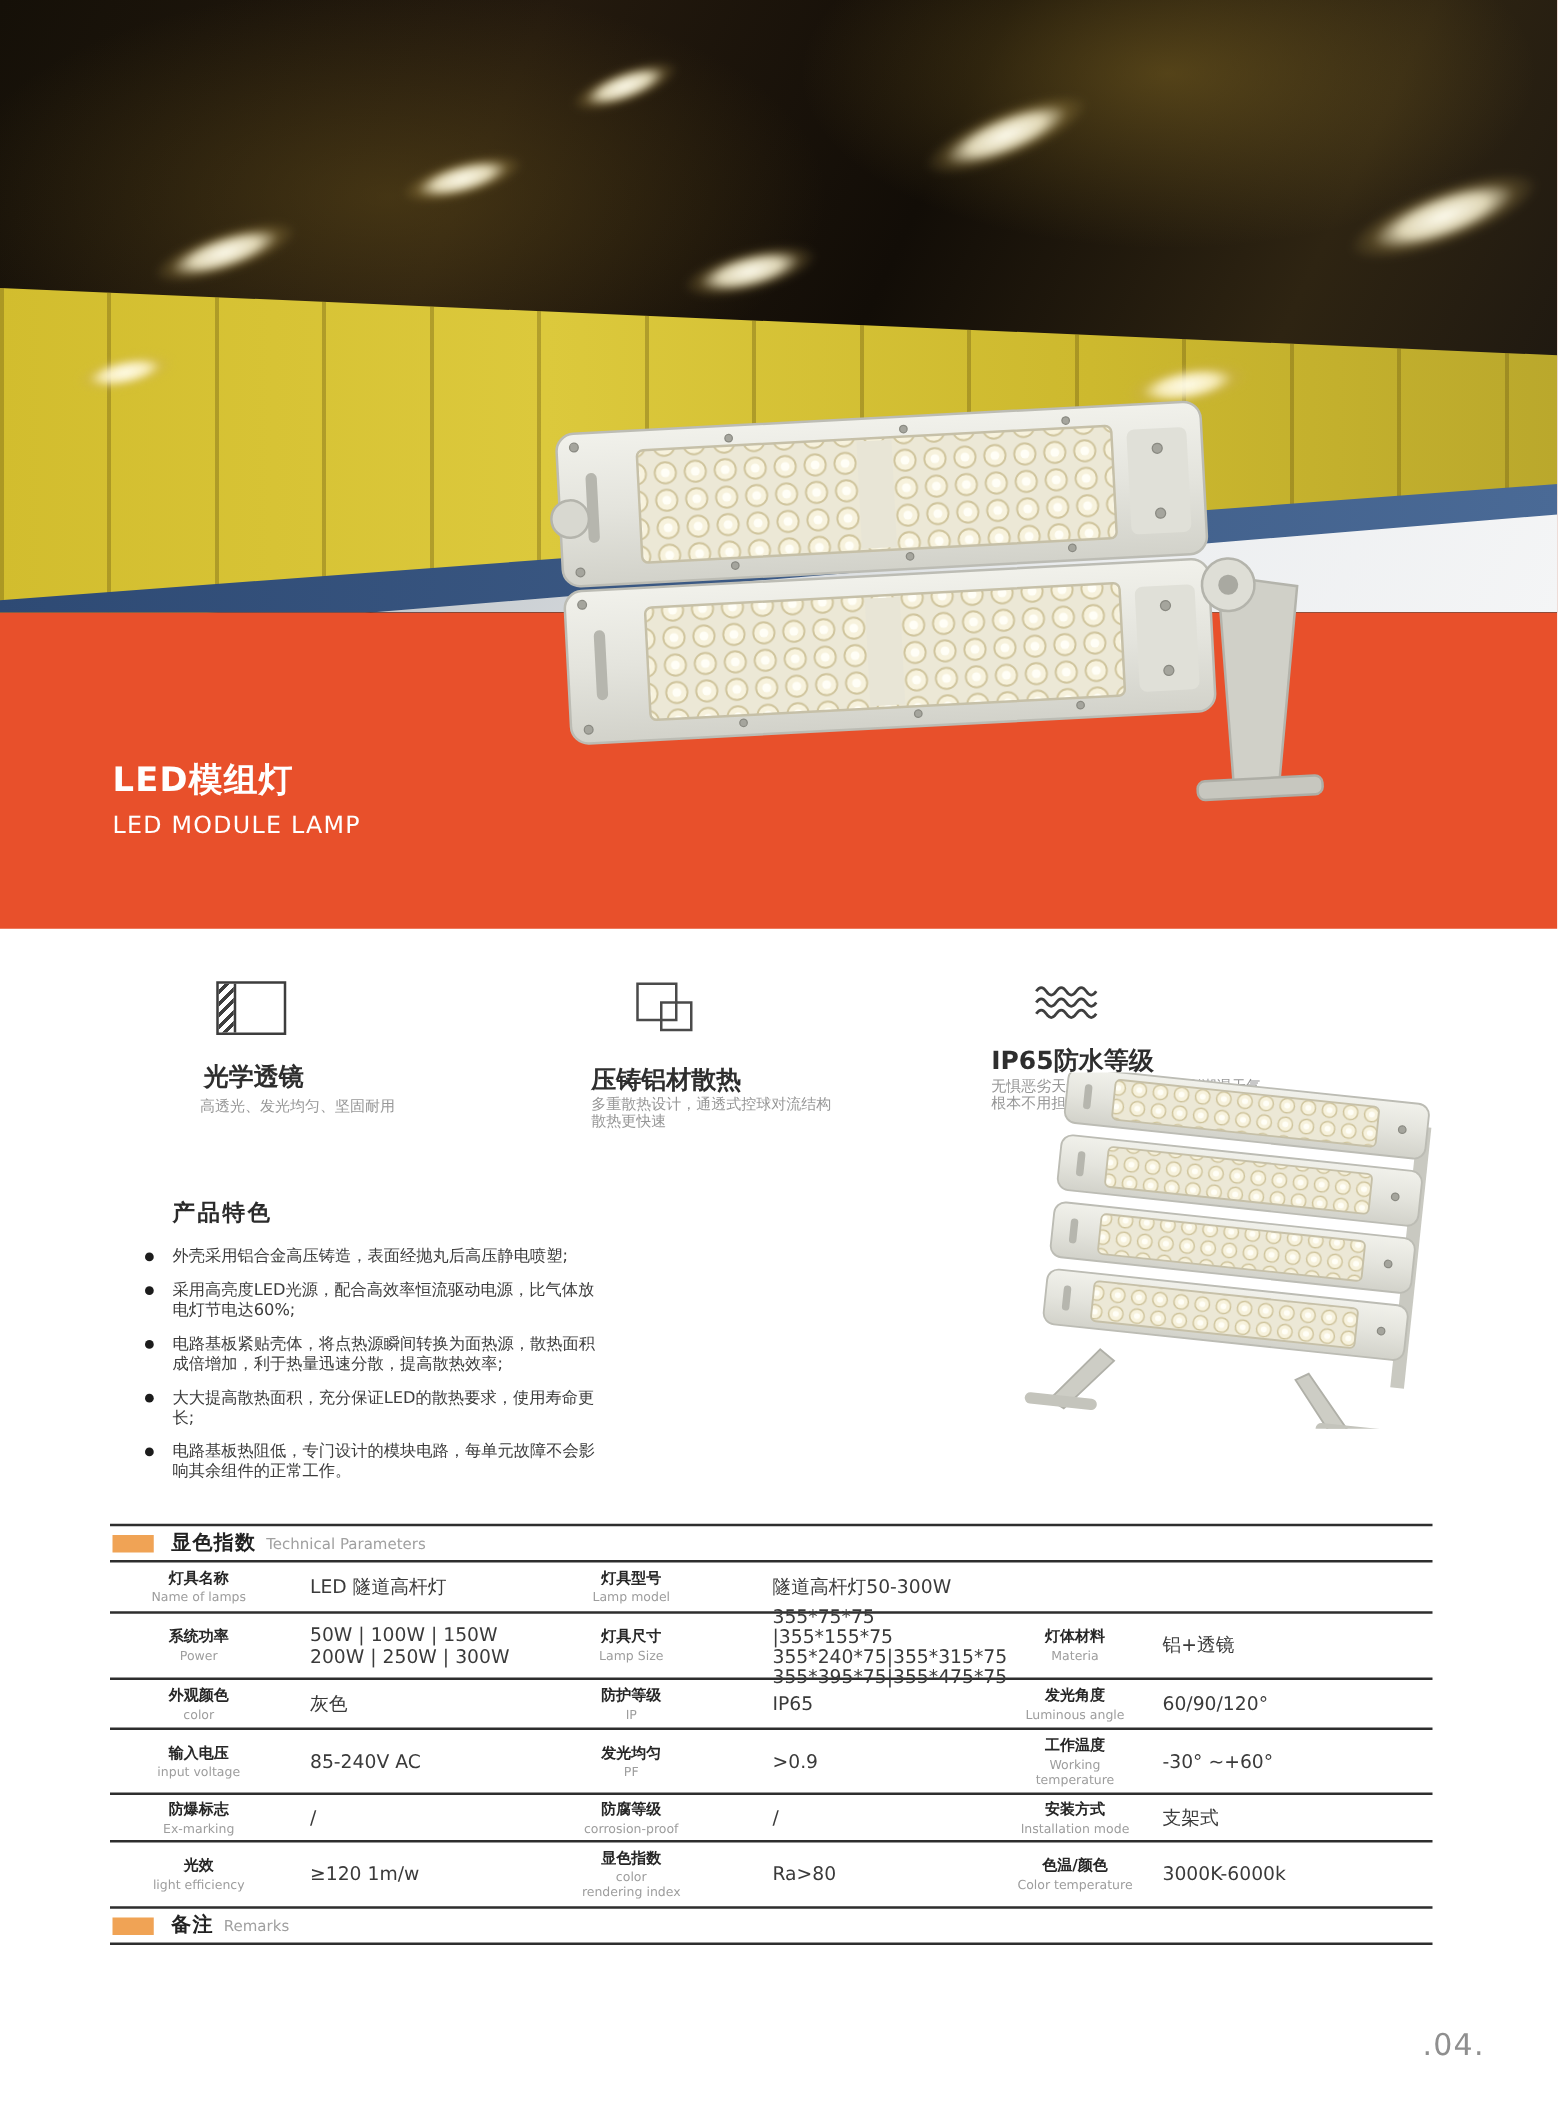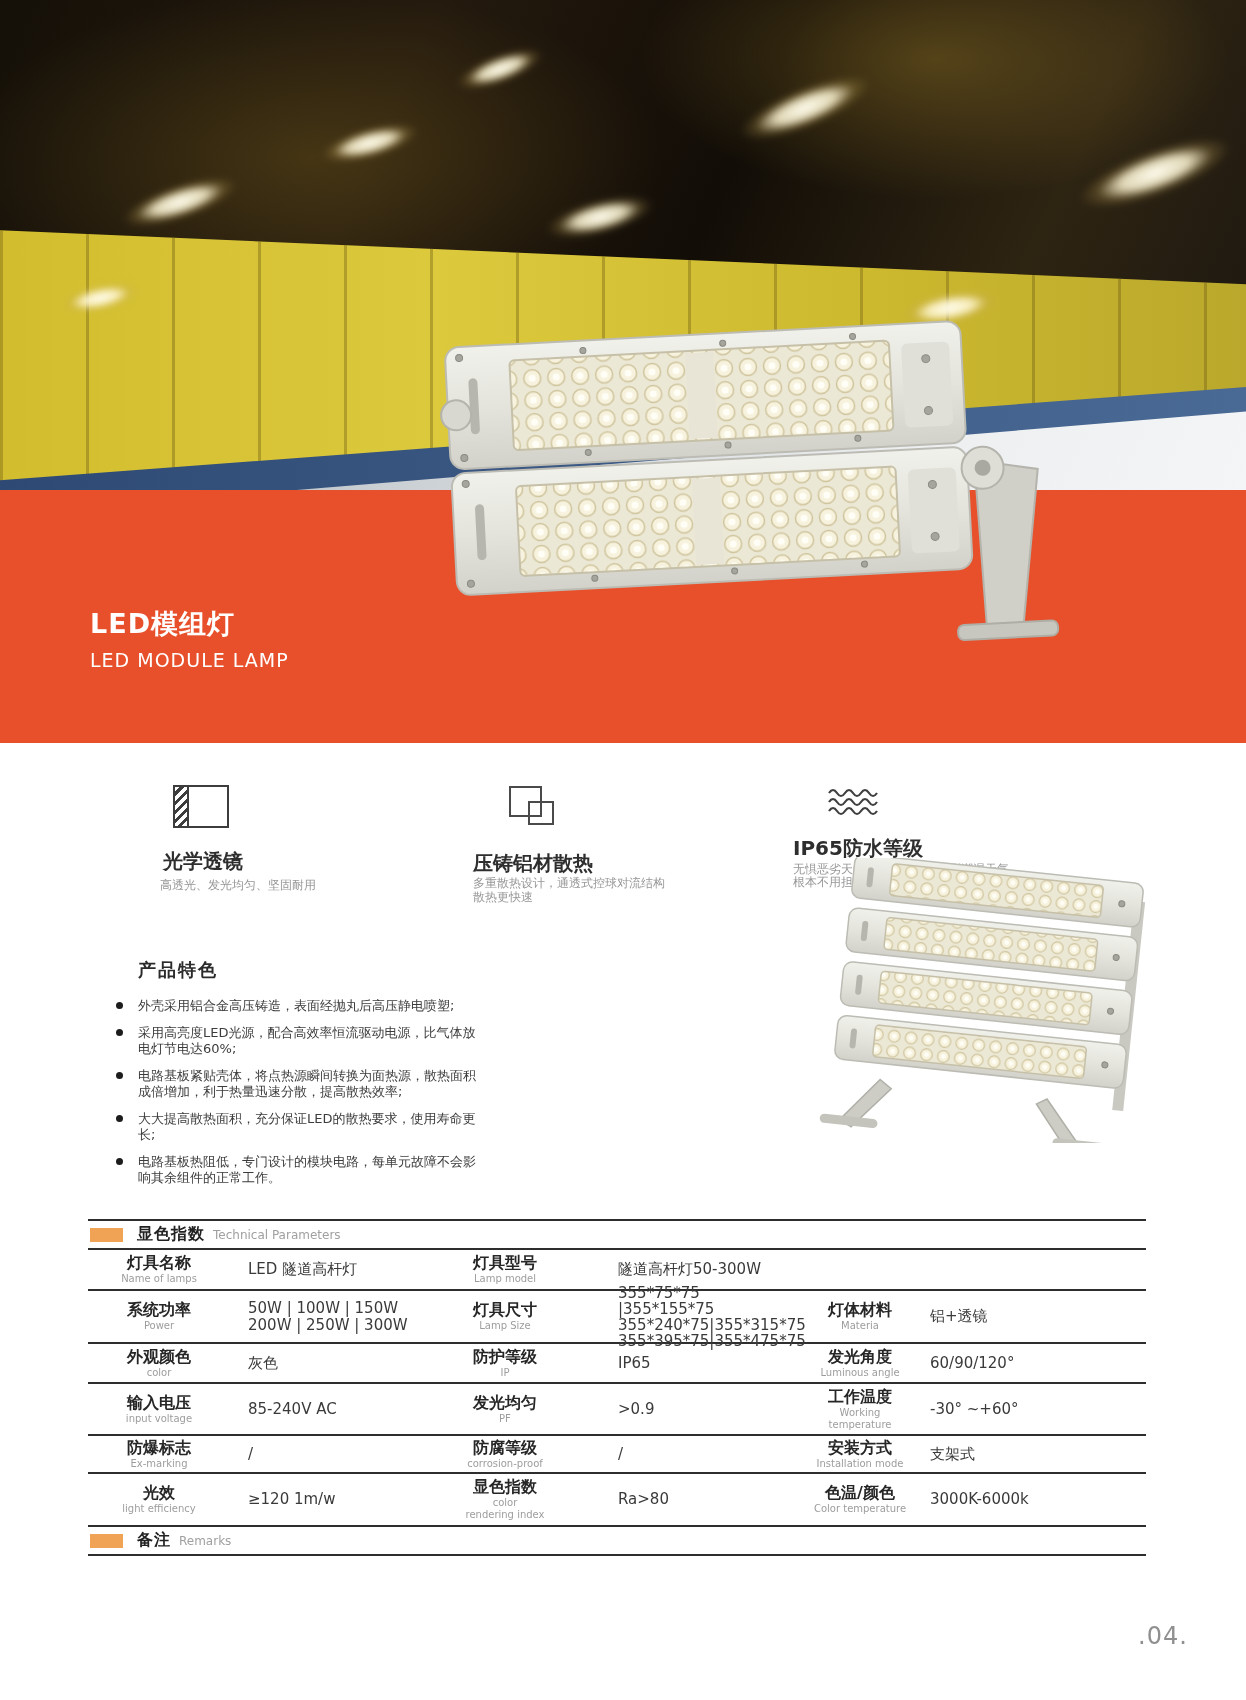--- a/index.html
+++ b/index.html
@@ -56,21 +56,21 @@
   .band{height:27px;display:flex;align-items:center;}
   .osq{width:33px;height:14px;background:#F0A355;margin-left:2px;flex:0 0 auto;}
   .band .bzh{font-size:16px;font-weight:bold;color:#222;margin-left:14px;letter-spacing:1px;}
   .band .ben{font-size:12px;color:#a0a0a0;margin-left:8px;}
   .prow{display:flex;align-items:center;border-top:2px solid #2e2e2e;}
   .h41{height:39px}.h53{height:51px}.h40{height:38px}.h52{height:50px}.h38{height:36px}.h53b{height:51px}
   .cell{box-sizing:border-box;}
   .c1{width:142px}.c2{width:215px}.c3{width:120px}.c4{width:235px}.c5{width:120px}.c6{width:226px}
   .cmerge{width:581px}
   .lab{text-align:center;}
-  .lab .zh{font-size:16px;font-weight:bold;color:#262626;line-height:17px;}
+  .lab .zh{font-size:12px;font-weight:bold;color:#262626;line-height:17px;}
   .lab .en{font-size:10px;color:#9d9d9d;line-height:12px;margin-top:2px;white-space:pre-line;}
   .val{font-size:15px;color:#3a3a3a;line-height:17px;text-align:left;}
   .c2.val{padding-left:18px}.c4.val{padding-left:53px}.c6.val{padding-left:10px}.cmerge.val{padding-left:53px}
 
   
   .remarks{position:absolute;left:88px;top:1527px;width:1058px;}
   .remarks .band{border-bottom:2px solid #2e2e2e;}
   .remark-text{margin-top:9px;padding-left:37px;font-size:13px;color:#4a4a4a;}
 
   .pageno{position:absolute;left:1138px;top:1622px;font-size:24px;color:#8f8f8f;letter-spacing:1px;}

